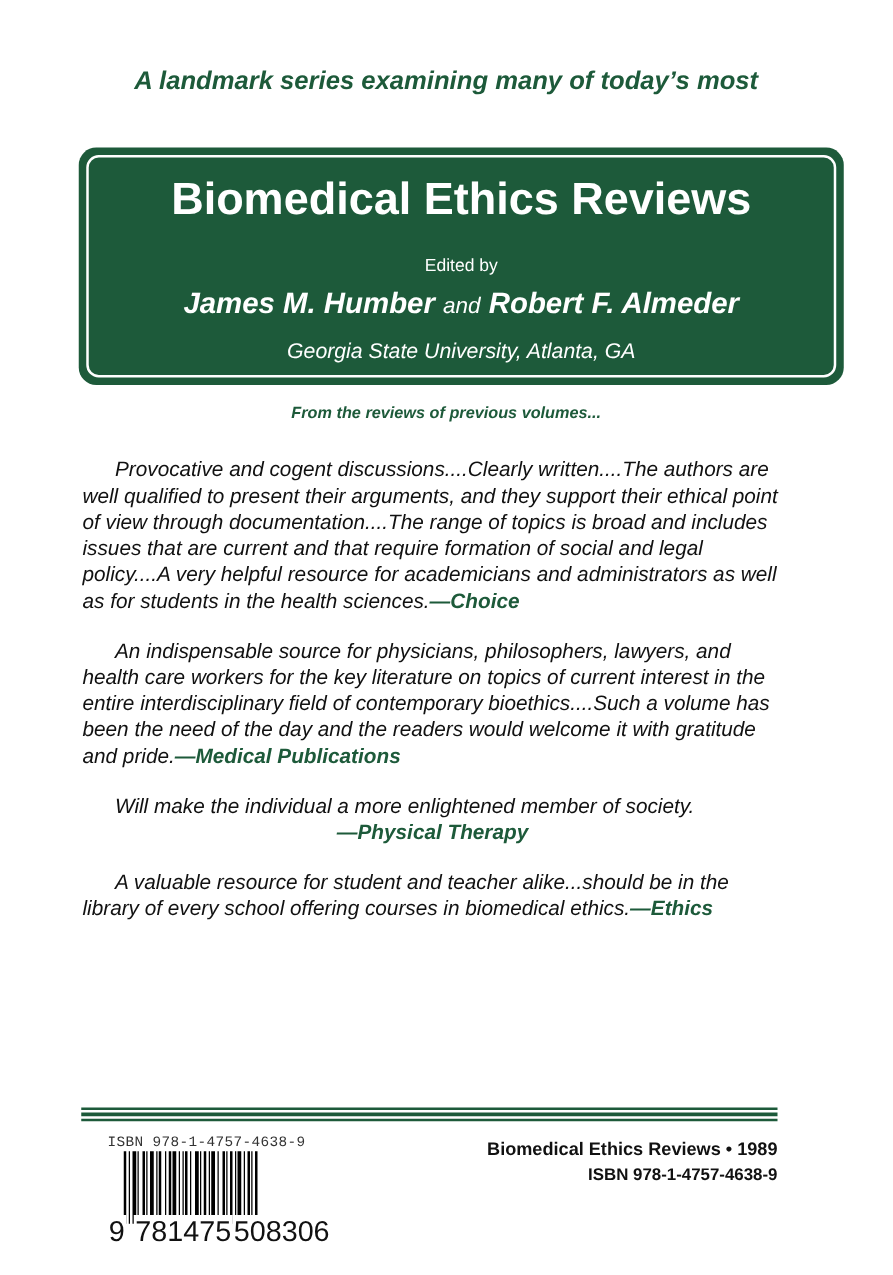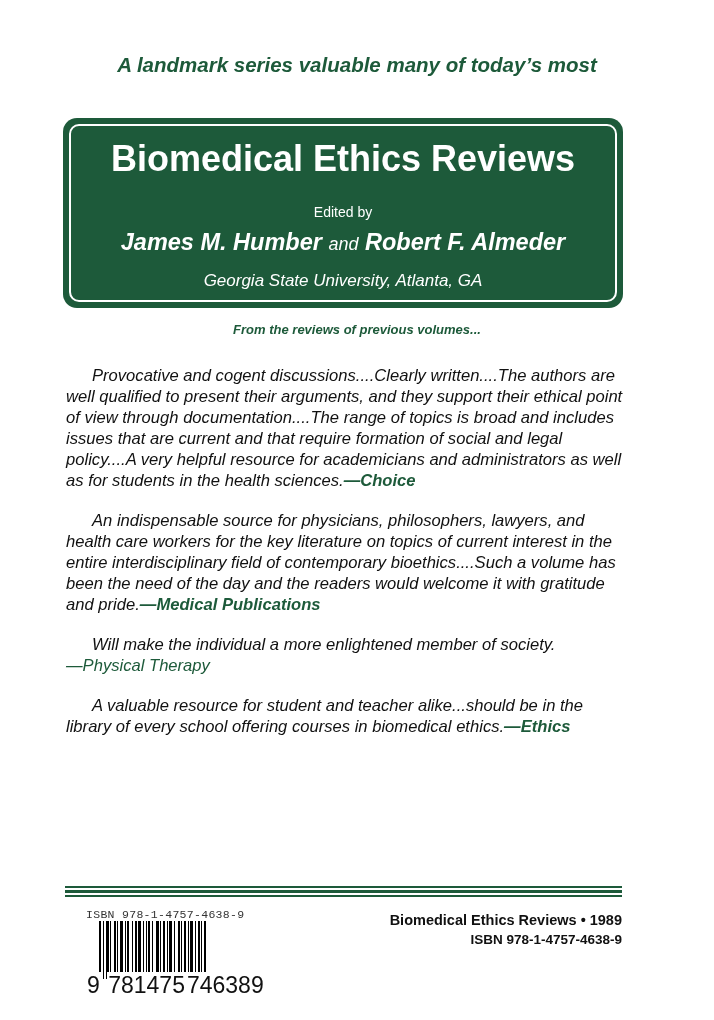--- a/index.html
+++ b/index.html
@@ -1,51 +1,51 @@
 <!DOCTYPE html>
 <html><head>
 <meta charset="utf-8">
 <style>
   html, body { margin:0; padding:0; background:#ffffff; }
   body { width:714px; height:1020px; position:relative; overflow:hidden;
          font-family:"Liberation Sans", sans-serif; color:#111; }
   .tagline { position:absolute; top:52px; left:0; width:714px; text-align:center;
              font-style:italic; font-weight:bold; font-size:20.5px; line-height:25px; color:#1d5a3a; }
-  .box { position:absolute; left:63px; top:118px; width:560px; height:190px;
+  .box { position:absolute; left:63px; top:118px; width:612px; height:190px;
          background:#1d5a3a; border-radius:14px; }
   .box-inner { position:absolute; left:6px; top:6px; right:6px; bottom:6px;
          border:2px solid #ffffff; border-radius:10px; }
   .box-title { position:absolute; top:20px; left:0; width:100%; text-align:center;
          color:#fff; font-size:36px; font-weight:bold; letter-spacing:0px; }
   .edited { position:absolute; top:86px; left:0; width:100%; text-align:center; color:#fff; font-size:14px; }
   .editors { position:absolute; top:111px; left:0; width:100%; text-align:center; color:#fff;
          font-size:23.5px; font-weight:bold; font-style:italic; }
   .editors .and { font-size:18px; font-weight:normal; }
   .affil { position:absolute; top:153px; left:0; width:100%; text-align:center; color:#fff;
          font-size:17px; font-style:italic; }
   .reviews-heading { position:absolute; top:322px; left:0; width:714px; text-align:center;
          font-style:italic; font-weight:bold; font-size:13px; color:#1d5a3a; }
   .quotes { position:absolute; top:365px; left:66px; width:560px; }
   .quote { font-style:italic; font-size:16.6px; line-height:21px; margin:0 0 19px 0; text-indent:26px; }
   .quote .src { font-weight:bold; color:#1d5a3a; }
-  .quote .src-right { display:block; text-align:left; font-weight:normal; color:#1d5a3a; text-indent:0; }
+  .quote .src-right { display:block; text-align:center; font-weight:bold; color:#1d5a3a; text-indent:0; }
   .rule { position:absolute; left:65px; width:557px; background:#1d5a3a; }
   .isbn-top { position:absolute; left:86px; top:908px; font-family:"Liberation Mono", monospace; font-size:11.5px; color:#333; letter-spacing:0.3px; }
   .barcode { position:absolute; left:99px; top:921px; width:122px; height:58px; display:flex; align-items:stretch; }
   .barcode span { display:block; background:#000; height:100%; }
   .barcode-digits { position:absolute; left:86px; top:972px; font-size:23px; font-family:"Liberation Sans", sans-serif; background:transparent; }
   .barcode-digits span { background:#fff; padding:0 1px; }
   .back-title { position:absolute; right:92px; top:912px; font-weight:bold; font-size:14.5px;padding-left:48px; }
   .back-isbn { position:absolute; right:92px; top:932px; font-weight:bold; font-size:13.5px; }
 </style>
 </head>
 <body>
 
 <div class="tagline">
-  <div>A landmark series valuable many of today’s most</div>
+  <div>A landmark series examining many of today’s most</div>
 </div>
 
 <div class="box">
   <div class="box-inner"></div>
   <div class="box-title">Biomedical Ethics Reviews</div>
   <div class="edited">Edited by</div>
   <div class="editors">
     <span>James M. Humber</span>
     <span class="and">and</span>
     <span>Robert F. Almeder</span>
@@ -104,17 +104,17 @@
     <span style="width:2px;margin-right:2px"></span>
     <span style="width:1px;margin-right:1px"></span>
     <span style="width:3px;margin-right:2px"></span>
     <span style="width:1px;margin-right:2px"></span>
     <span style="width:2px;margin-right:1px"></span>
     <span style="width:1px;margin-right:2px"></span>
     <span style="width:2px"></span>
 </div>
 <div class="barcode-digits">
   <span>9</span>
-  <span>781475</span><span>746389</span>
+  <span>781475</span><span>508306</span>
 </div>
 
 <div class="back-title">Biomedical Ethics Reviews • 1989</div>
 <div class="back-isbn">ISBN 978-1-4757-4638-9</div>
 
 </body></html>

